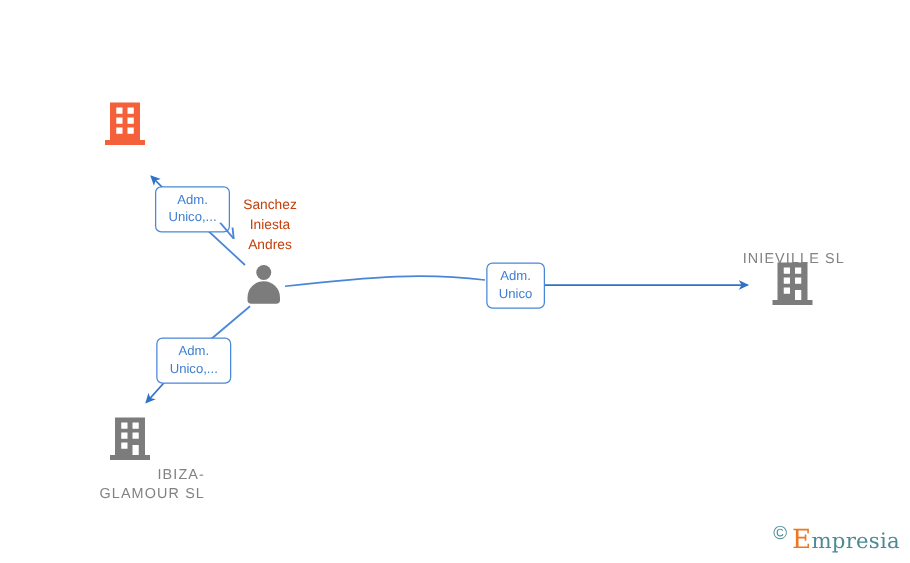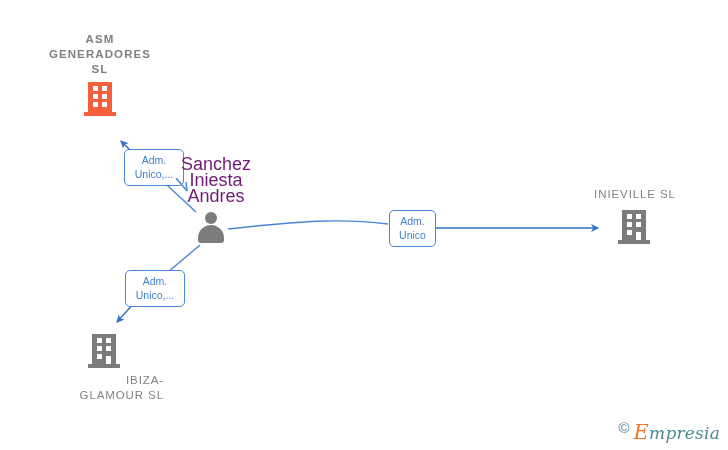--- a/index.html
+++ b/index.html
@@ -40,22 +40,22 @@
   .node-title.plain {
     font-weight: normal;
     letter-spacing: 0.9px;
     color: #828282;
   }
 
   
   .person-name {
     position: absolute;
     text-align: center;
-    color: #701a75;
-    font-size: 18px;
+    color: #c2410c;
+    font-size: 11px;
     line-height: 16px;
     white-space: pre-line;
     font-weight: normal;
   }
 
   
   .bldg {
     position: absolute;
     width: 32px;
     height: 34px;
@@ -143,21 +143,20 @@
     gap: 4px;
     user-select: none;
   }
   .watermark .cmark {
     color: #4d8a96;
     font-size: 15px;
     line-height: 15px;
   }
   .watermark .brand {
     font-family: "DejaVu Serif", serif;
-    font-style: italic;
     font-size: 17px;
     line-height: 17px;
     color: #4d8a96;
     letter-spacing: 0.2px;
     margin-top: 12px;
   }
   .watermark .brand .cap {
     color: #ef7622;
     font-size: 21px;
   }
@@ -183,23 +182,20 @@
       <path d="M228,229 C300,221 340,218 388,224" stroke="#4a86d8" stroke-width="1.4" fill="none"></path>
       <path d="M436,228 L598,228" stroke="#2f72c7" stroke-width="1.4" fill="none" marker-end="url(#arrowblue)"></path>
     </g>
 
     <g>
       <path d="M200,245 L168,272" stroke="#4a86d8" stroke-width="1.4" fill="none"></path>
       <path d="M135,302 L117,322" stroke="#2f72c7" stroke-width="1.4" fill="none" marker-end="url(#arrowblue)"></path>
     </g>
   </svg>
 
-  <div class="node-title" style="left:34px; top:32px; width:132px;">ASM
-GENERADORES
-SL</div>
 
   <div class="bldg bldg-orange" style="left:84px; top:82px;">
     <div class="body"></div>
     <div class="win" style="left:9px;  top:4px;"></div>
     <div class="win" style="left:18px; top:4px;"></div>
     <div class="win" style="left:9px;  top:12px;"></div>
     <div class="win" style="left:18px; top:12px;"></div>
     <div class="win" style="left:9px;  top:20px;"></div>
     <div class="win" style="left:18px; top:20px;"></div>
     <div class="base"></div>
@@ -217,21 +213,21 @@
 Andres</div>
 
   <div class="person-icon" style="left:196px; top:212px;">
     <div class="head"></div>
     <div class="torso"></div>
   </div>
 
   <div class="edge-label" style="left:389px; top:210px; width:47px;">Adm.
 Unico</div>
 
-  <div class="node-title plain" style="left:575px; top:187px; width:120px;">INIEVILLE  SL</div>
+  <div class="node-title plain" style="left:575px; top:200px; width:120px;">INIEVILLE  SL</div>
 
   <div class="bldg bldg-gray" style="left:618px; top:210px;">
     <div class="body"></div>
     <div class="win" style="left:9px;  top:4px;"></div>
     <div class="win" style="left:18px; top:4px;"></div>
     <div class="win" style="left:9px;  top:12px;"></div>
     <div class="win" style="left:18px; top:12px;"></div>
     <div class="win" style="left:9px;  top:20px;"></div>
     <div class="door" style="left:18px;"></div>
     <div class="base"></div>

